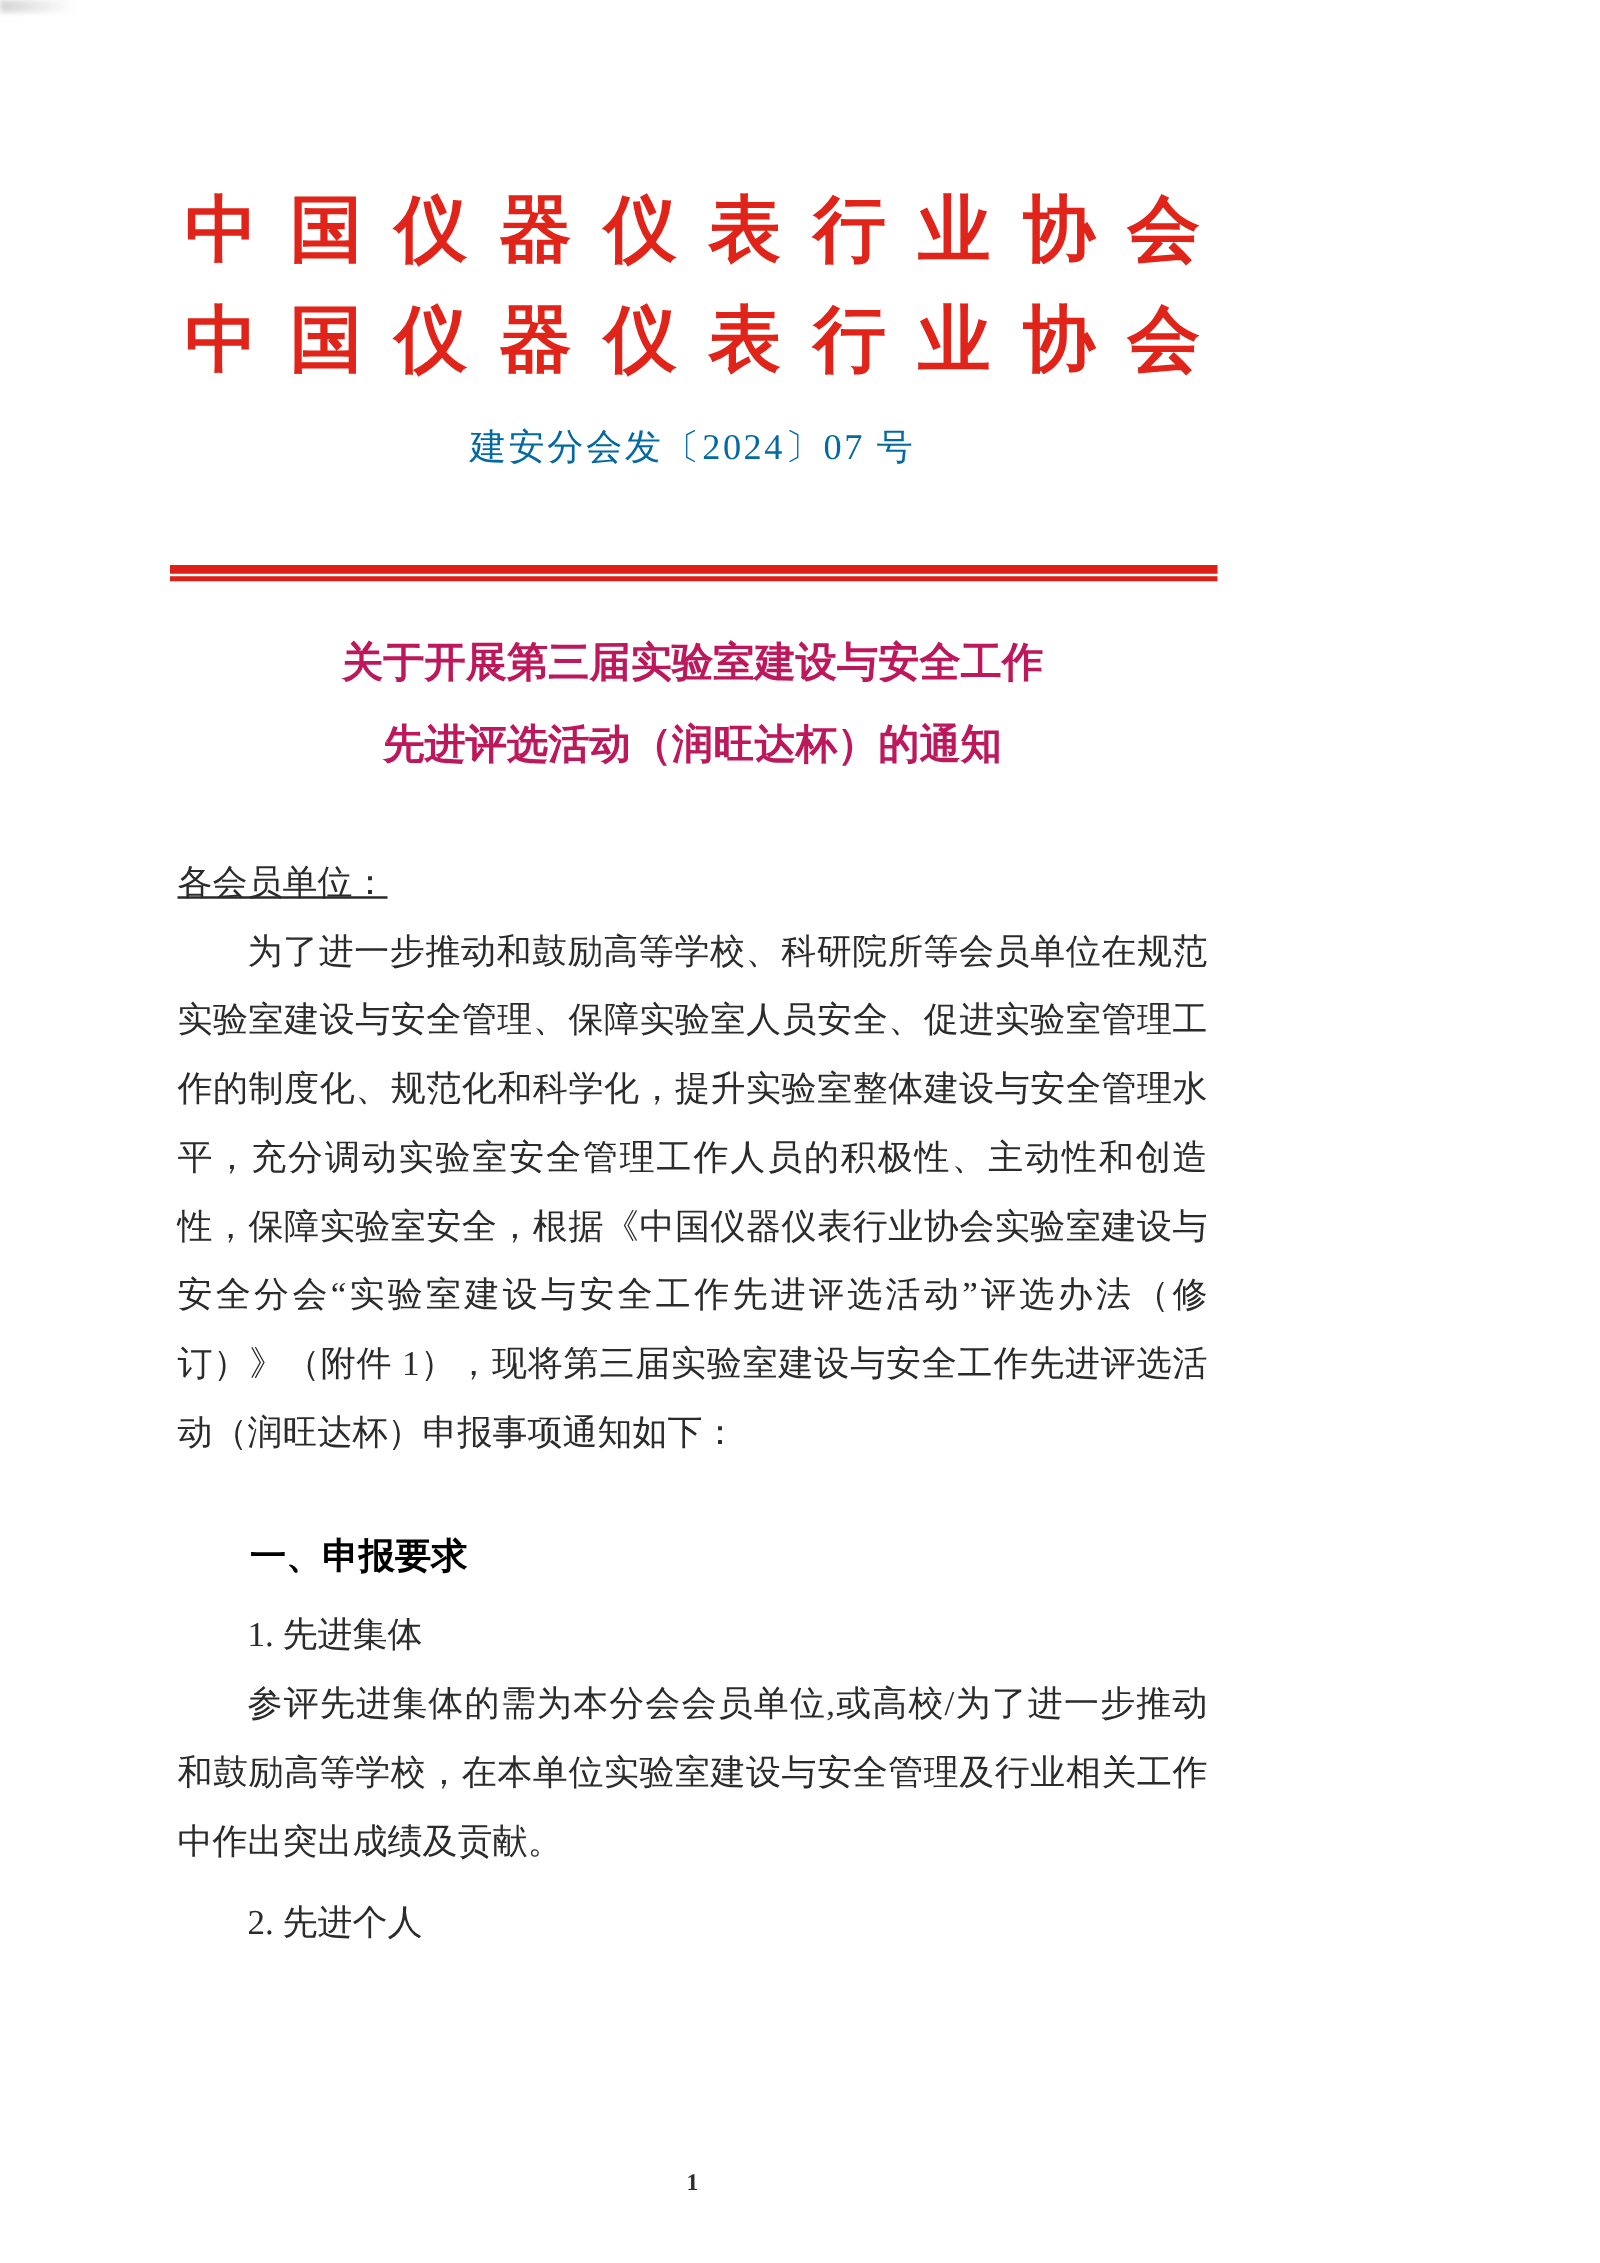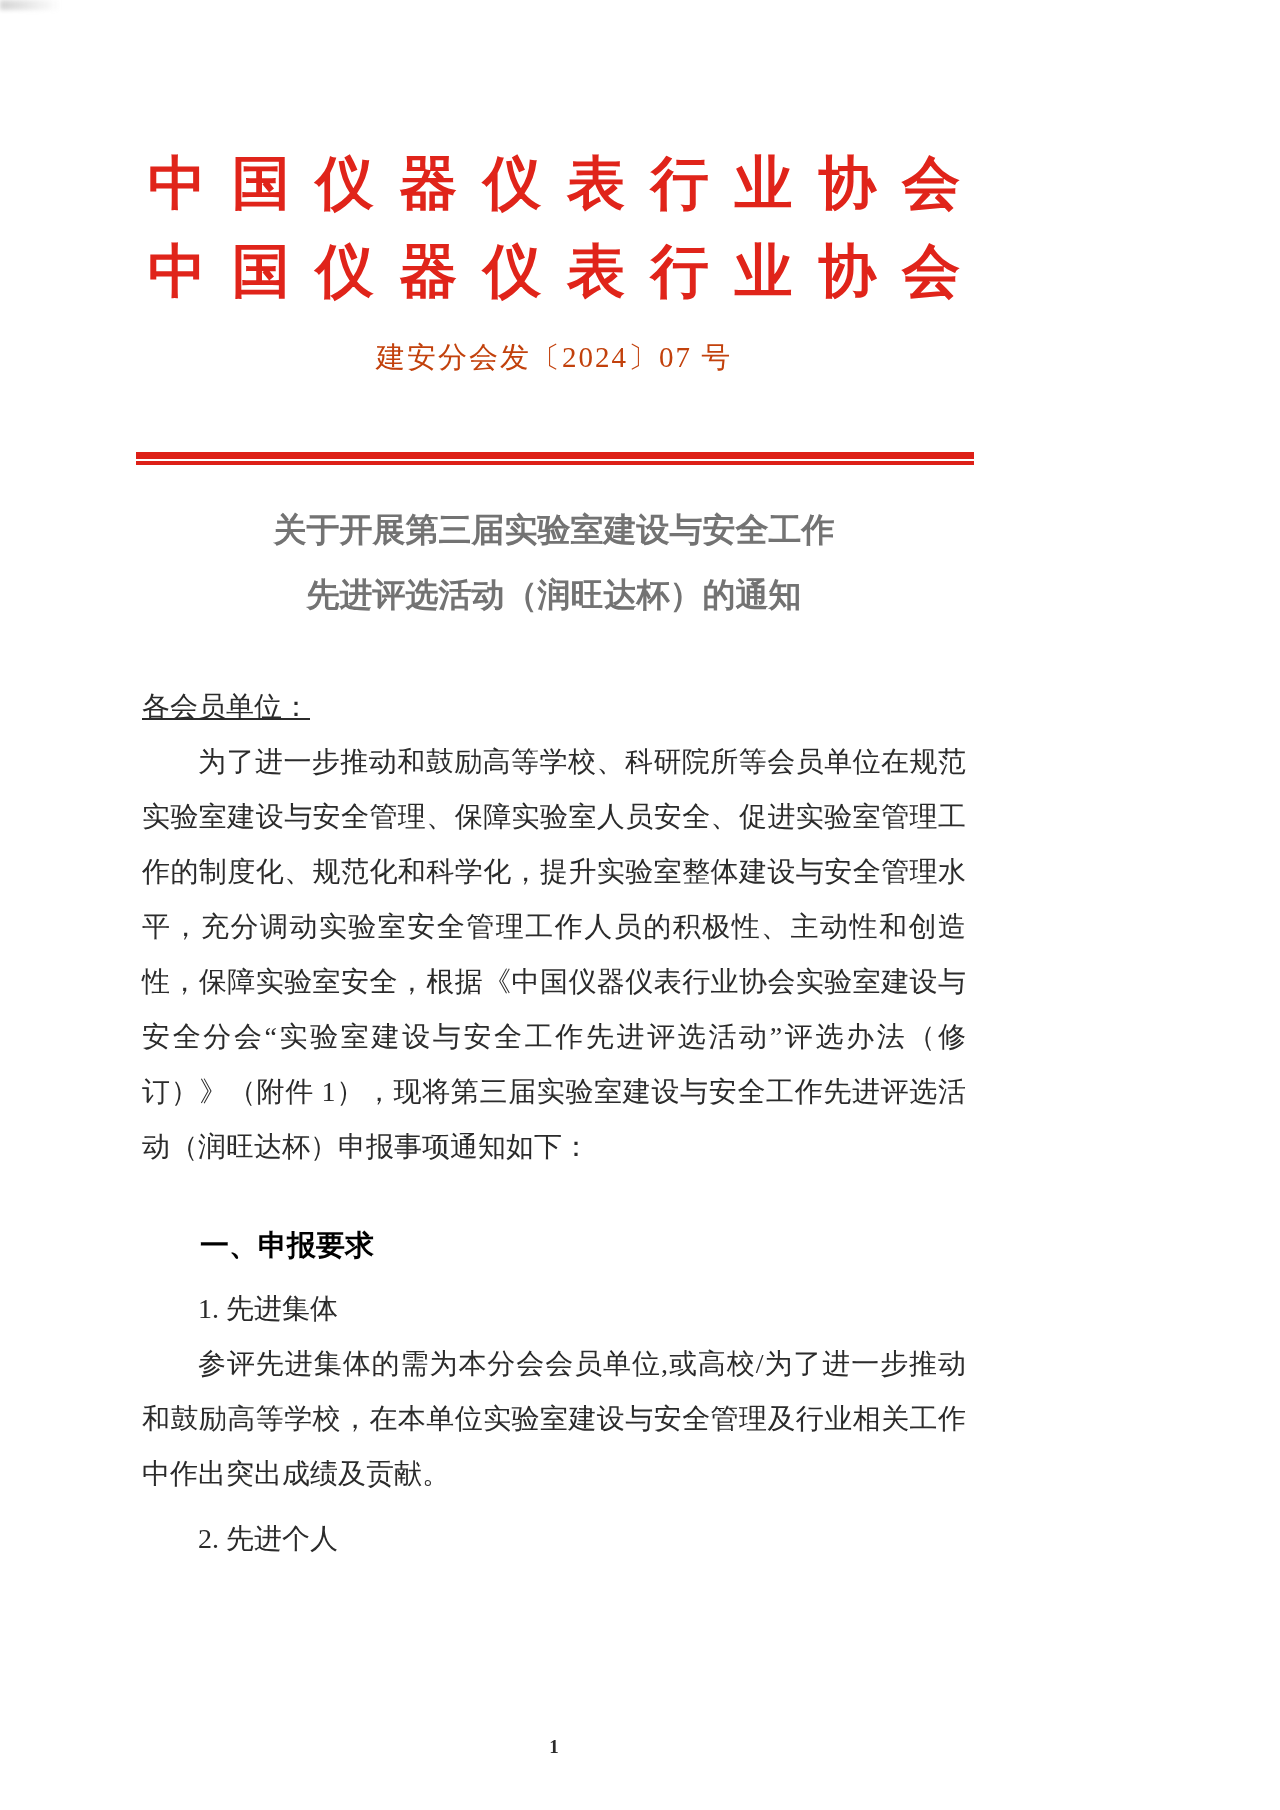--- a/index.html
+++ b/index.html
@@ -35,39 +35,39 @@
     font-weight: 700;
     color: #e0241a;
     text-align: justify;
     text-align-last: justify;
     font-family: "Liberation Serif", serif;
   }
   .doc-number {
     margin-top: 22px;
     text-align: center;
     font-size: 29px;
-    color: #c2410c;
+    color: #0369a1;
     letter-spacing: 2px;
   }
   .red-rule {
     margin-top: 74px;
     margin-left: -6px;
     width: 838px;
     height: 13px;
     border-top: 7px solid #dd2017;
     border-bottom: 4px solid #dd2017;
     background: transparent;
   }
   
   .notice-title {
     margin-top: 32px;
     text-align: center;
     font-family: "Liberation Sans", sans-serif;
     font-weight: 700;
-    color: #737373;
+    color: #be185d;
     font-size: 33px;
     line-height: 65px;
   }
   
   .body-text {
     margin-top: 52px;
     font-size: 28px;
     line-height: 55px;
     color: #2b2b2b;
     text-align: justify;

